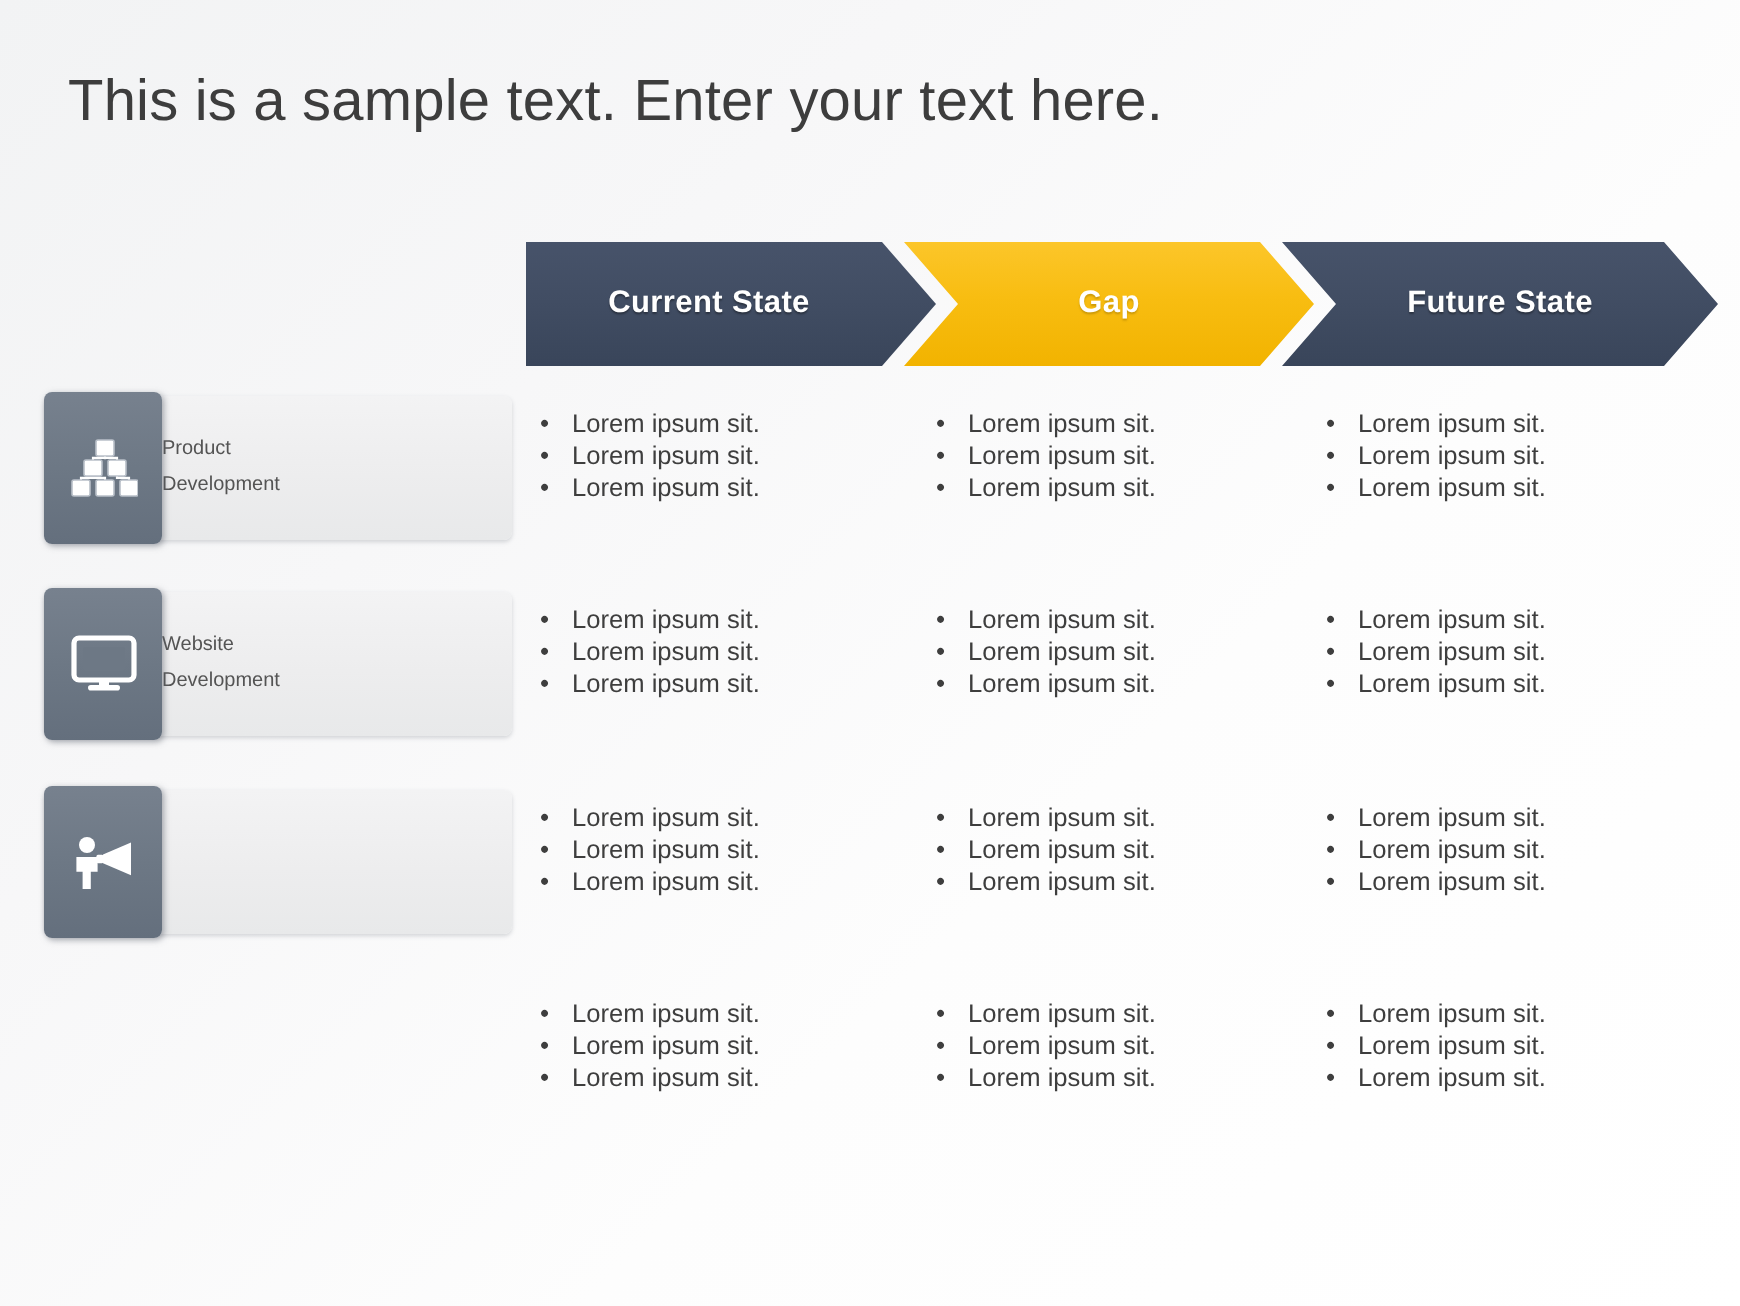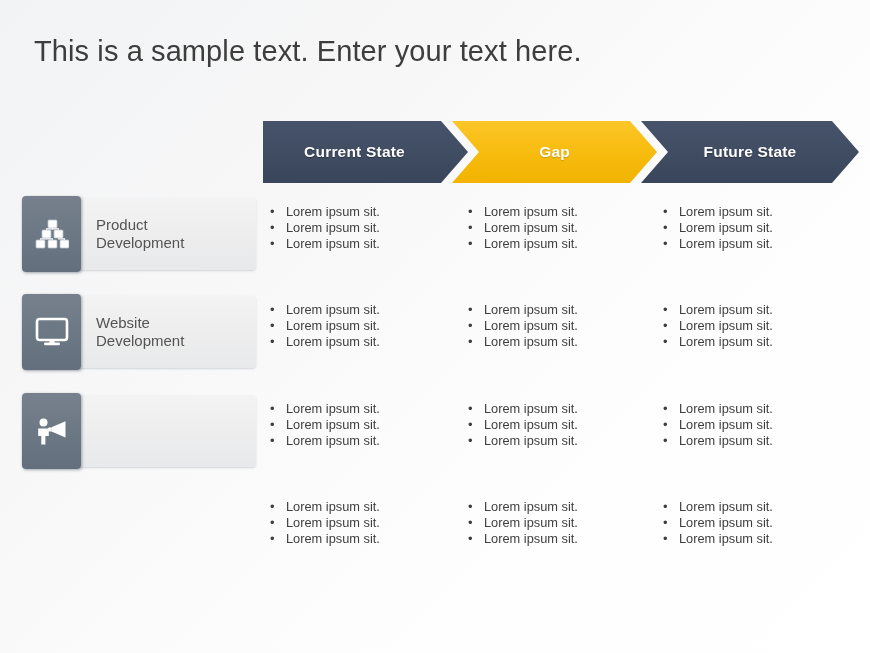--- a/index.html
+++ b/index.html
@@ -118,23 +118,23 @@
     justify-content: center;
     margin: -2px 0;
     height: 76px;
     box-sizing: border-box;
   }
   .row-icon svg { display: block; }
   .row-label {
     flex: 1 1 auto;
     display: flex;
     align-items: center;
-    padding-left: 15px;
+    padding-left: 0;
     padding-right: 8px;
-    font-size: 15px;
+    font-size: 10px;
     line-height: 18px;
     color: #545454;
     box-sizing: border-box;
   }
 
   
   .bullets {
     position: absolute;
     top: 6px;
     width: 186px;

